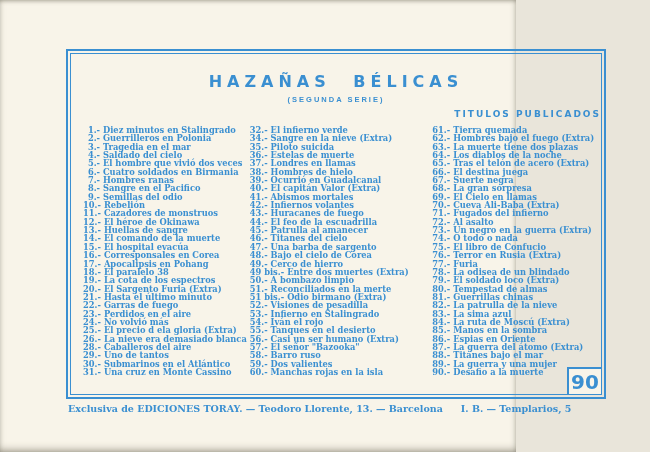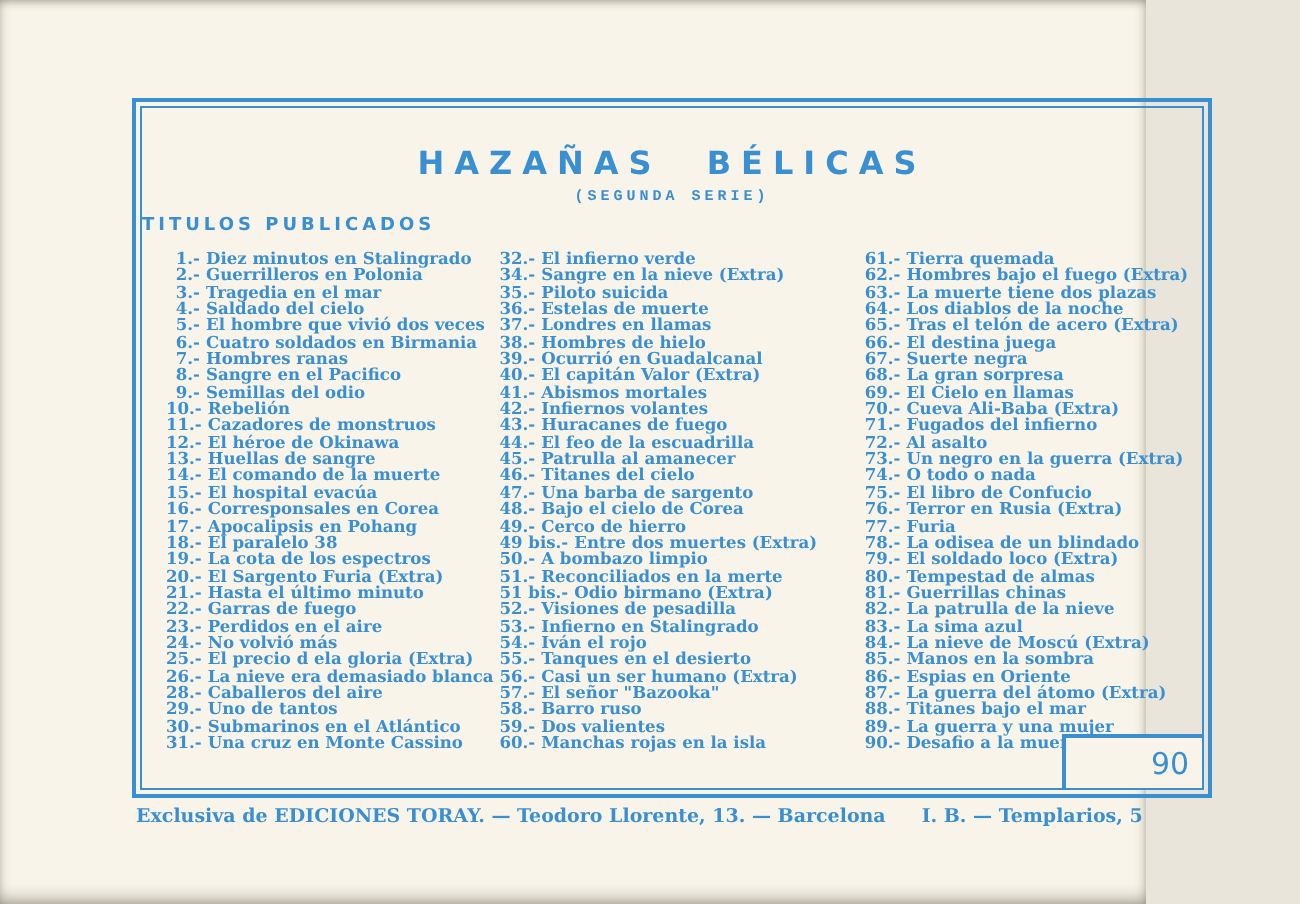--- a/index.html
+++ b/index.html
@@ -8,21 +8,21 @@
   }
   html,body{margin:0;padding:0;}
   body{
     width:650px;height:452px;
     font-family:"DejaVu Serif", serif;
     background:#e9e5da;
     overflow:hidden;
   }
   .paper{
     position:relative;
-    width:573px;height:452px;
+    width:516px;height:452px;
     background:var(--paper);
     box-shadow:
       inset 0 3px 4px -2px rgba(110,105,90,.55),
       inset 0 -7px 9px -6px rgba(95,90,75,.65),
       inset -4px 0 6px -4px rgba(120,115,100,.4),
       inset 4px 0 6px -4px rgba(120,115,100,.25);
   }
   .frame{
     position:absolute;
     left:66px; top:49px;
@@ -41,29 +41,29 @@
     font-family:"DejaVu Sans", sans-serif;
     font-size:16px;
     font-weight:bold;
     letter-spacing:5px;
     word-spacing:12px;
     color:var(--ink);
   }
   .subtitle{
     margin-top:4px;
     text-align:center;
-    font-family:Liberation Mono, monospace;
+    font-family:Liberation Sans, sans-serif;
     font-size:7.5px;
     font-weight:bold;
     letter-spacing:2px;
     color:var(--ink);
   }
   .section-heading{
     margin-top:5px;
-    text-align:left;
+    text-align:right;
     font-family:"DejaVu Sans", sans-serif;
     font-size:9px;
     font-weight:bold;
     letter-spacing:2px;
     color:var(--ink);
   }
   .columns{
     display:flex;
     margin-top:7px;
     padding-left:12px;
@@ -88,25 +88,24 @@
   .corner-number{
     position:absolute;
     right:0; bottom:0;
     width:32px; height:25px;
     border-top:2px solid var(--ink);
     border-left:2px solid var(--ink);
     display:flex;
     align-items:center;
     justify-content:center;
     font-family:"DejaVu Sans", sans-serif;
-    font-size:15px;
-    font-weight:normal;
+    font-size:20px;
+    font-weight:bold;
     color:var(--ink);
     background:var(--paper);
-    padding-left:36px;
   }
   .imprint{
     position:absolute;
     left:0; right:0; top:403px;
     display:flex;
     justify-content:space-between;
     padding:0 40px 0 68px;
     font-size:9.5px;
     font-weight:bold;
     color:var(--ink);
@@ -205,21 +204,21 @@
             <div class="entry"><span class="num">74.-</span><span class="title">O todo o nada</span></div>
             <div class="entry"><span class="num">75.-</span><span class="title">El libro de Confucio</span></div>
             <div class="entry"><span class="num">76.-</span><span class="title">Terror en Rusia (Extra)</span></div>
             <div class="entry"><span class="num">77.-</span><span class="title">Furia</span></div>
             <div class="entry"><span class="num">78.-</span><span class="title">La odisea de un blindado</span></div>
             <div class="entry"><span class="num">79.-</span><span class="title">El soldado loco (Extra)</span></div>
             <div class="entry"><span class="num">80.-</span><span class="title">Tempestad de almas</span></div>
             <div class="entry"><span class="num">81.-</span><span class="title">Guerrillas chinas</span></div>
             <div class="entry"><span class="num">82.-</span><span class="title">La patrulla de la nieve</span></div>
             <div class="entry"><span class="num">83.-</span><span class="title">La sima azul</span></div>
-            <div class="entry"><span class="num">84.-</span><span class="title">La nieve de Moscú (Extra)</span></div>
+            <div class="entry"><span class="num">84.-</span><span class="title">La ruta de Moscú (Extra)</span></div>
             <div class="entry"><span class="num">85.-</span><span class="title">Manos en la sombra</span></div>
             <div class="entry"><span class="num">86.-</span><span class="title">Espias en Oriente</span></div>
             <div class="entry"><span class="num">87.-</span><span class="title">La guerra del átomo (Extra)</span></div>
             <div class="entry"><span class="num">88.-</span><span class="title">Titanes bajo el mar</span></div>
             <div class="entry"><span class="num">89.-</span><span class="title">La guerra y una mujer</span></div>
             <div class="entry"><span class="num">90.-</span><span class="title">Desafio a la muerte</span></div>
           </div>
       </div>
       <div class="corner-number">90</div>
     </div>

